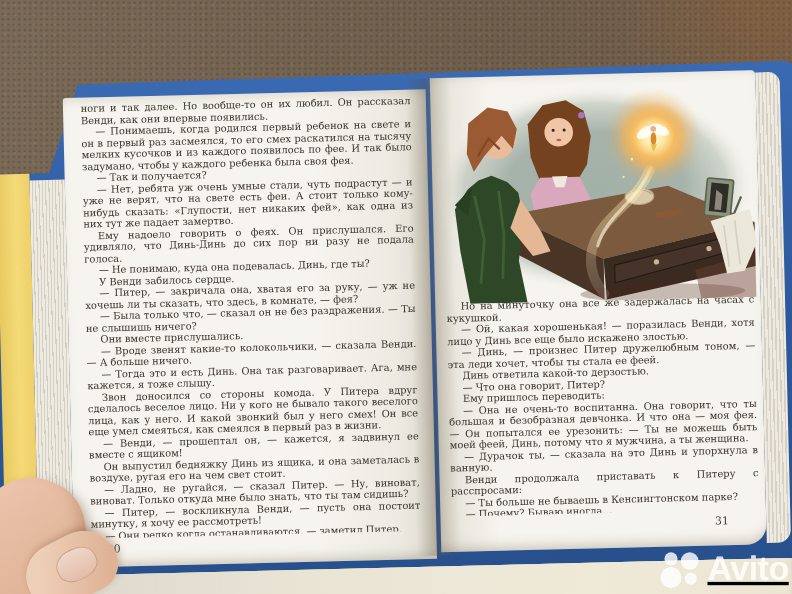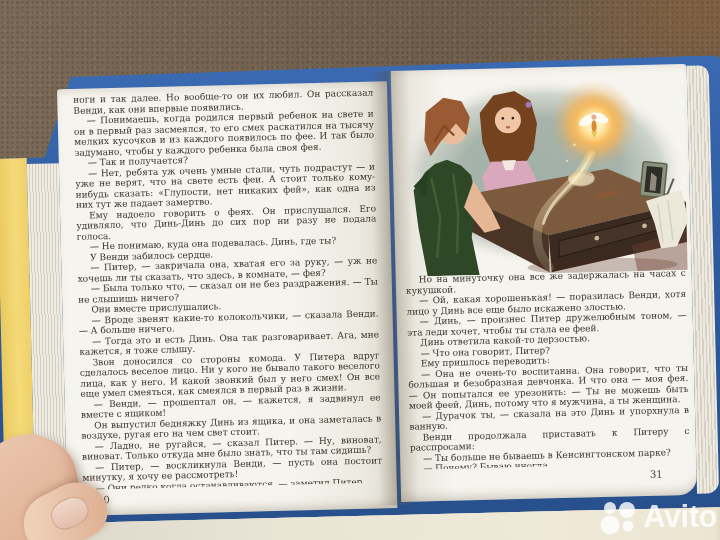--- a/index.html
+++ b/index.html
@@ -61,21 +61,21 @@
     border-radius:48% 44% 46% 50%;transform:rotate(24deg);
     box-shadow:inset -10px -8px 14px rgba(150,90,60,.35), 6px 2px 10px rgba(80,60,40,.35);}
   .thumb{position:absolute;left:22px;bottom:-6px;width:86px;height:58px;
     background:linear-gradient(115deg,#eed0b8 20%,#dfb295 85%);
     border-radius:30px 32px 26px 22px;transform:rotate(-27deg);
     box-shadow:3px -2px 7px rgba(110,70,40,.30);}
   .nail{position:absolute;left:30px;top:13px;width:36px;height:27px;
     background:linear-gradient(180deg,#efd7ca,#e3bda9);
     border-radius:46% 46% 42% 42%;border:1px solid rgba(185,135,105,.55);}
   
-  .watermark{position:absolute;right:3px;bottom:1px;display:flex;align-items:center;gap:3px;}
+  .watermark{position:absolute;right:3px;bottom:1px;display:flex;align-items:center;gap:3px;text-decoration:underline;}
   .wm-text{font-family:"Liberation Sans",sans-serif;font-weight:700;font-size:31px;
     color:rgba(255,255,255,.82);letter-spacing:-.5px;line-height:1;padding-bottom:4px;}
 </style>
 </head>
 <body>
 
 <div class="photo">
   <div class="wall-tint"></div>
   <div class="table"></div>
 

